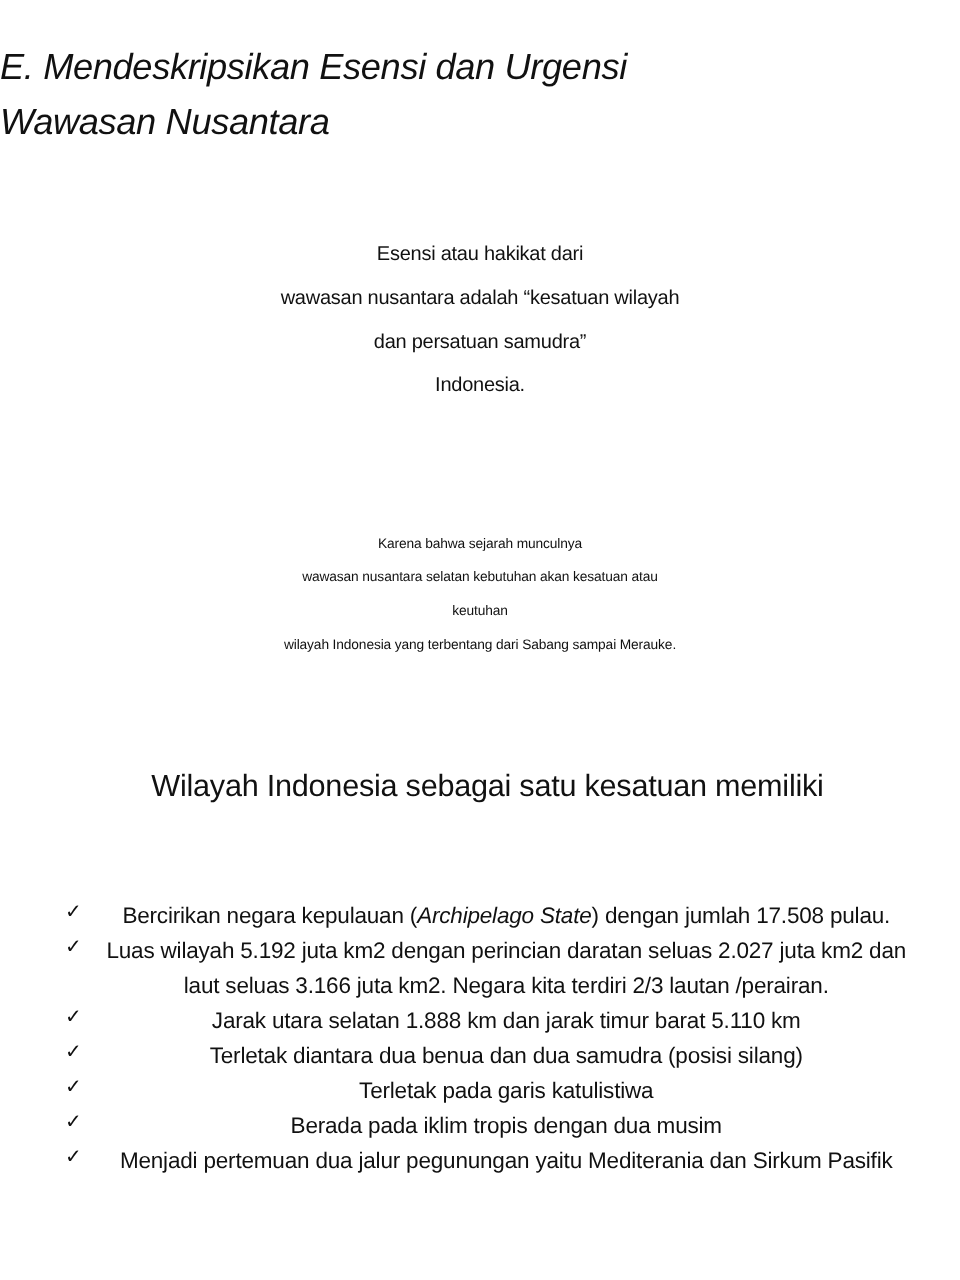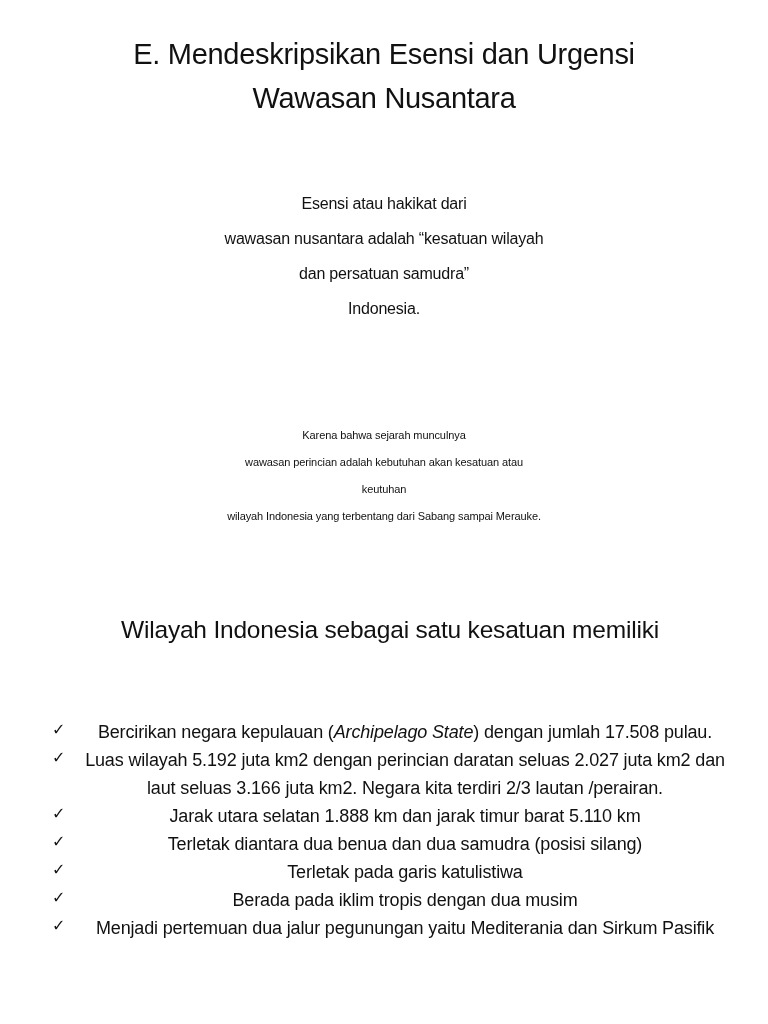--- a/index.html
+++ b/index.html
@@ -22,24 +22,25 @@
       background: #ffffff;
     }
     .slide-1 { top: 0; height: 560px; }
     .slide-2 { top: 560px; height: 464px; text-align: center; }
 
     .title {
       position: absolute;
       top: 32px;
       left: 0;
       width: 768px;
-      text-align: center;
+      text-align: left;
       font-size: 29px;
       line-height: 44px;
       letter-spacing: -0.3px;
+      font-style: italic;
     }
     .essence {
       position: absolute;
       top: 186px;
       left: 0;
       width: 768px;
       text-align: center;
       font-size: 16px;
       line-height: 35px;
       letter-spacing: -0.2px;
@@ -101,21 +102,21 @@
 
   <div class="essence">
     <div>Esensi atau hakikat dari</div>
     <div>wawasan nusantara adalah “kesatuan wilayah</div>
     <div>dan persatuan samudra”</div>
     <div>Indonesia.</div>
   </div>
 
   <div class="reason">
     <div>Karena bahwa sejarah munculnya</div>
-    <div>wawasan perincian adalah kebutuhan akan kesatuan atau</div>
+    <div>wawasan nusantara selatan kebutuhan akan kesatuan atau</div>
     <div>keutuhan</div>
     <div>wilayah Indonesia yang terbentang dari Sabang sampai Merauke.</div>
   </div>
 </div>
 
 <div class="slide slide-2">
   <div class="heading2">
     <div>Wilayah Indonesia sebagai satu kesatuan memiliki</div>
   </div>
 

